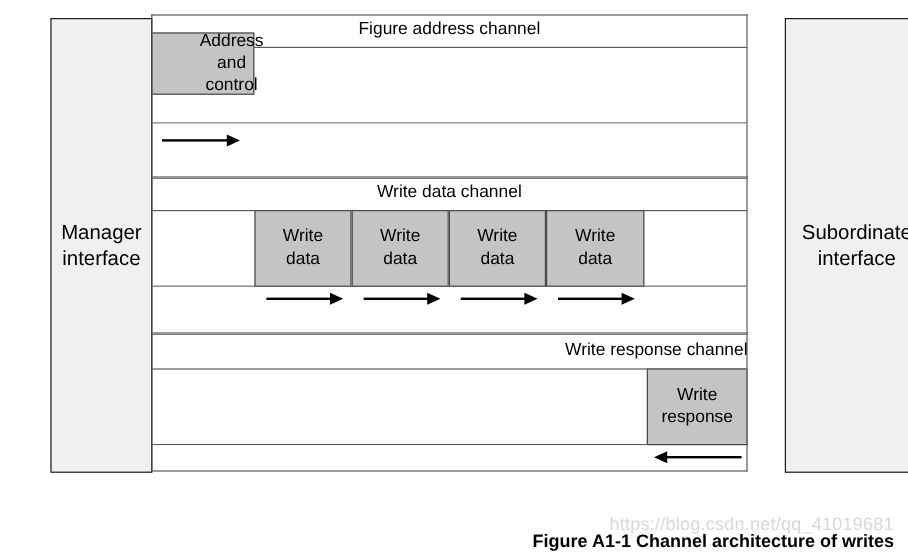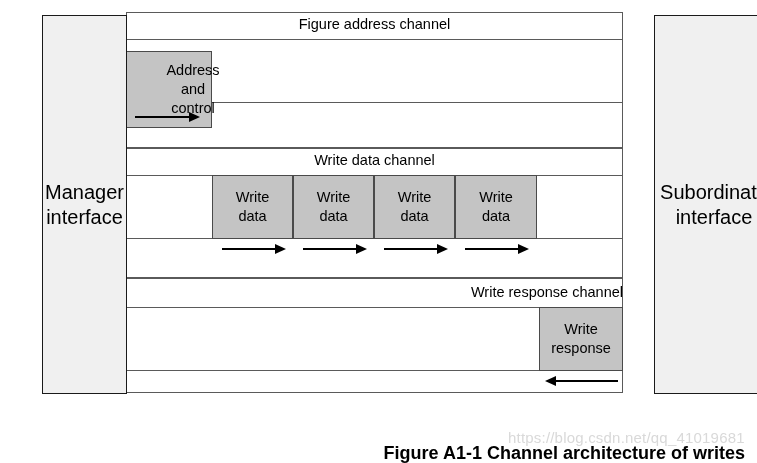--- a/index.html
+++ b/index.html
@@ -25,21 +25,21 @@
   
   .iface-box {
     position: absolute;
     background: #f0f0f0;
     border: 1.5px solid #1a1a1a;
     box-sizing: border-box;
     display: flex;
     align-items: center;
     justify-content: center;
     text-align: center;
-    font-size: 20px;
+    font-size: 17px;
     color: #000;
     line-height: 1.25;
     z-index: 5;
   }
   #manager-interface { left: 42px;  top: 15px; width: 85px;  height: 379px; }
   #subordinate-interface { left: 625px; top: 15px; width: 120px; height: 379px; margin-left: 29px; }
   .iface-label { white-space: pre-line; }
 
   
   .channel-band {
@@ -87,21 +87,21 @@
     display: flex;
     align-items: center;
     justify-content: center;
     text-align: center;
     font-size: 14.5px;
     color: #000;
     line-height: 1.3;
     z-index: 3;
     white-space: pre-line;
   }
-  #cell-address-control { left: 126px; top: 51px; width: 86px; height: 77px; padding-left: 48px; }
+  #cell-address-control { left: 126px; top: 27px; width: 86px; height: 52px; padding-left: 48px; }
   #cell-write-data-0 { left: 212px; top: 175px; width: 81px; height: 64px; }
   #cell-write-data-1 { left: 293px; top: 175px; width: 81px; height: 64px; }
   #cell-write-data-2 { left: 374px; top: 175px; width: 81px; height: 64px; }
   #cell-write-data-3 { left: 455px; top: 175px; width: 82px; height: 64px; }
   #cell-write-response { left: 539px; top: 307px; width: 84px; height: 64px; }
 
   
   .arrow {
     position: absolute;
     height: 10px;
@@ -132,21 +132,21 @@
   #arrow-write-data-3 { left: 465px; top: 244px; width: 64px; }
   #arrow-write-response { left: 545px; top: 376px; width: 73px; }
 
   
   #figure-caption {
     position: absolute;
     left: 0;
     top: 443px;
     width: 745px;
     text-align: right;
-    font-size: 18px;
+    font-size: 15px;
     font-weight: bold;
     color: #000;
     z-index: 6;
   }
 
   
   #watermark {
     position: absolute;
     left: 508px;
     top: 429px;

